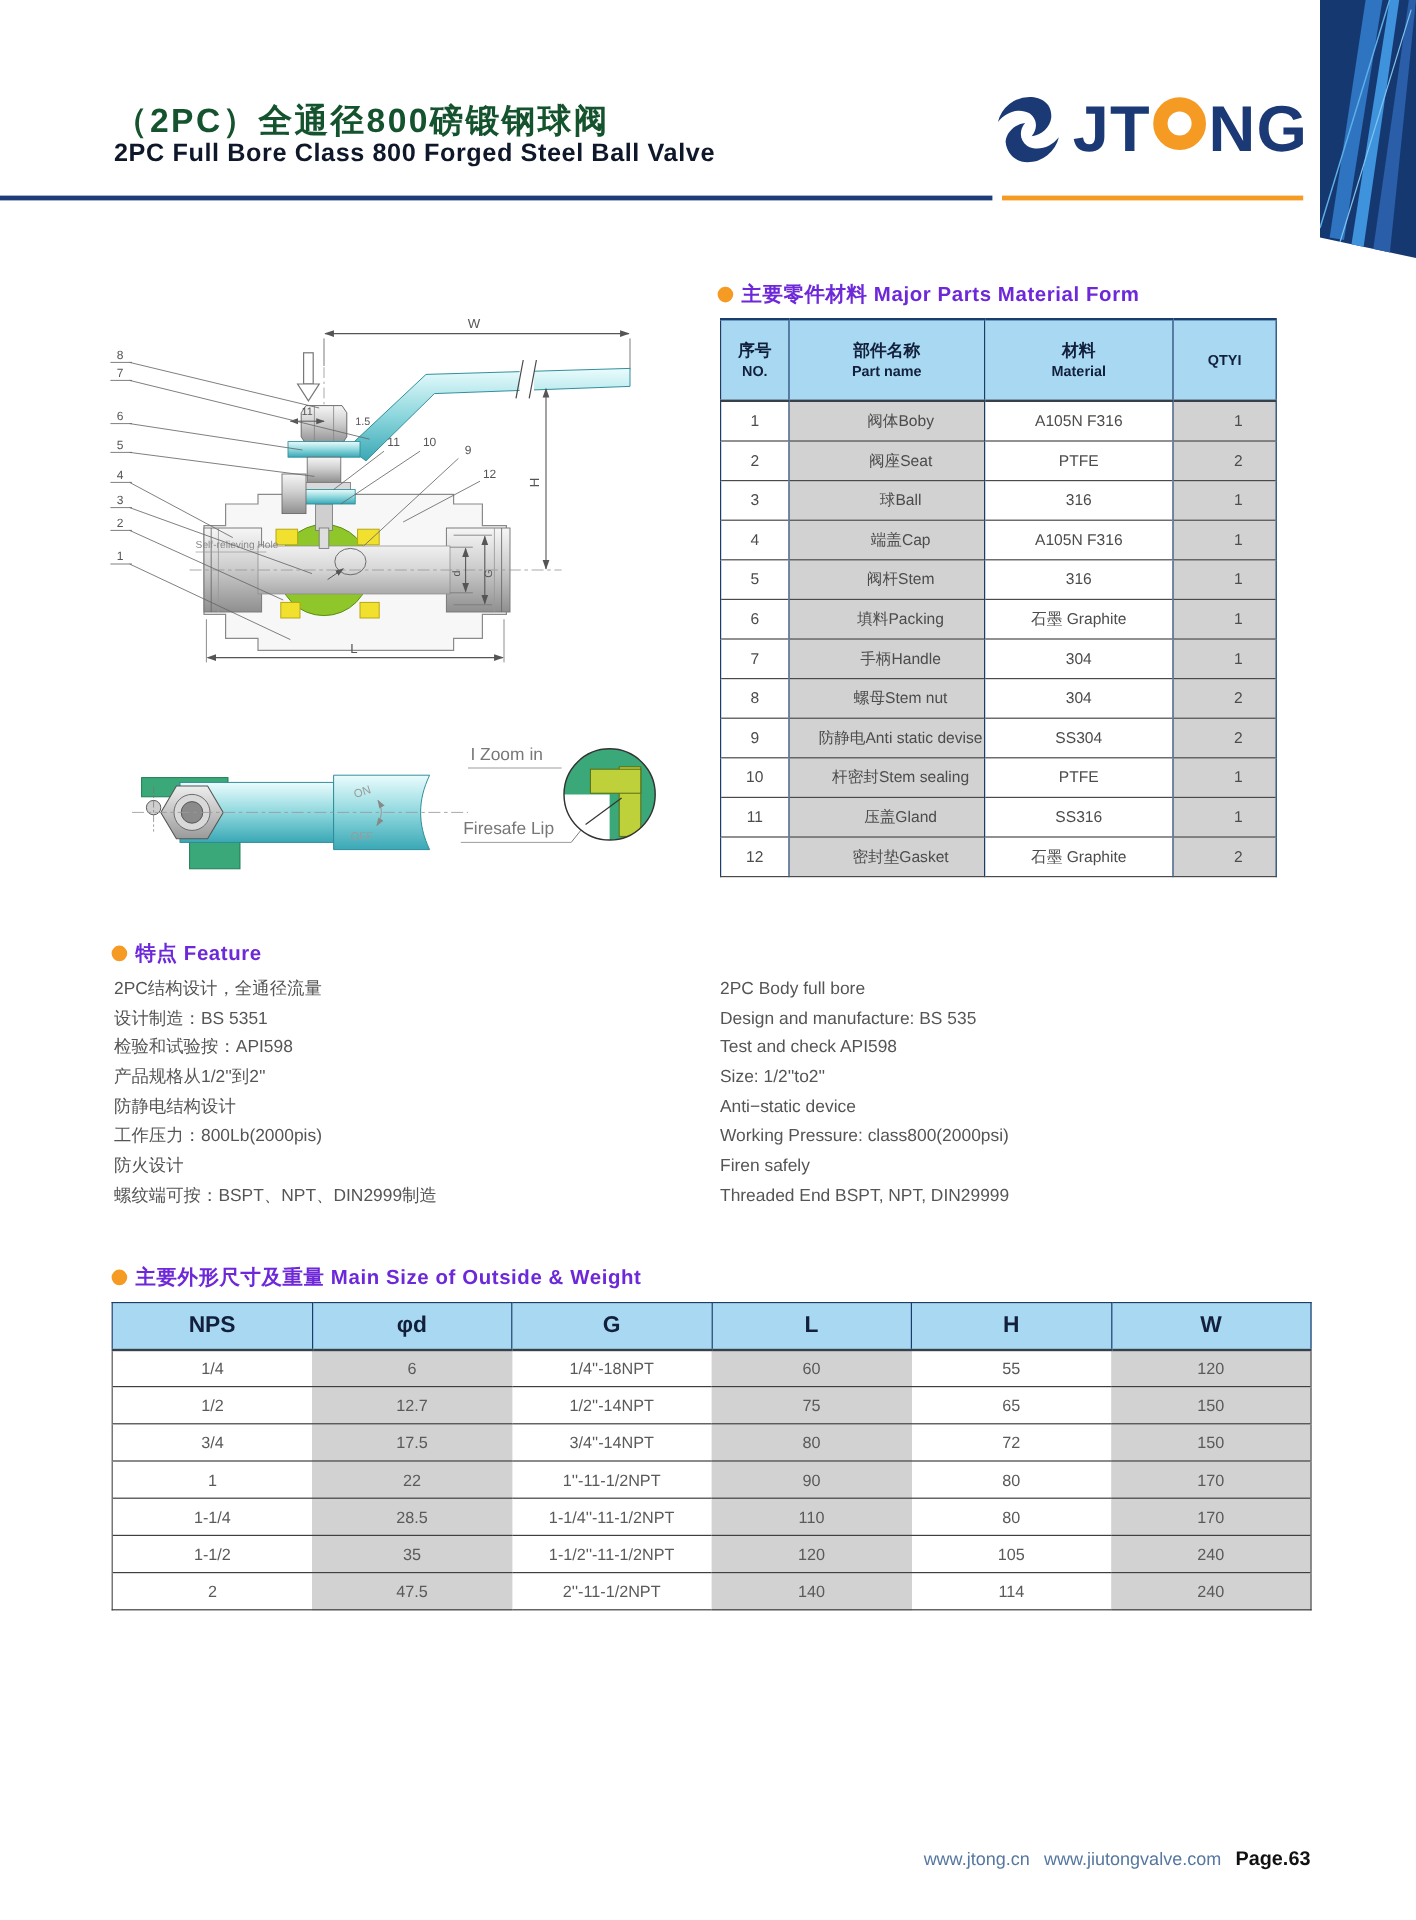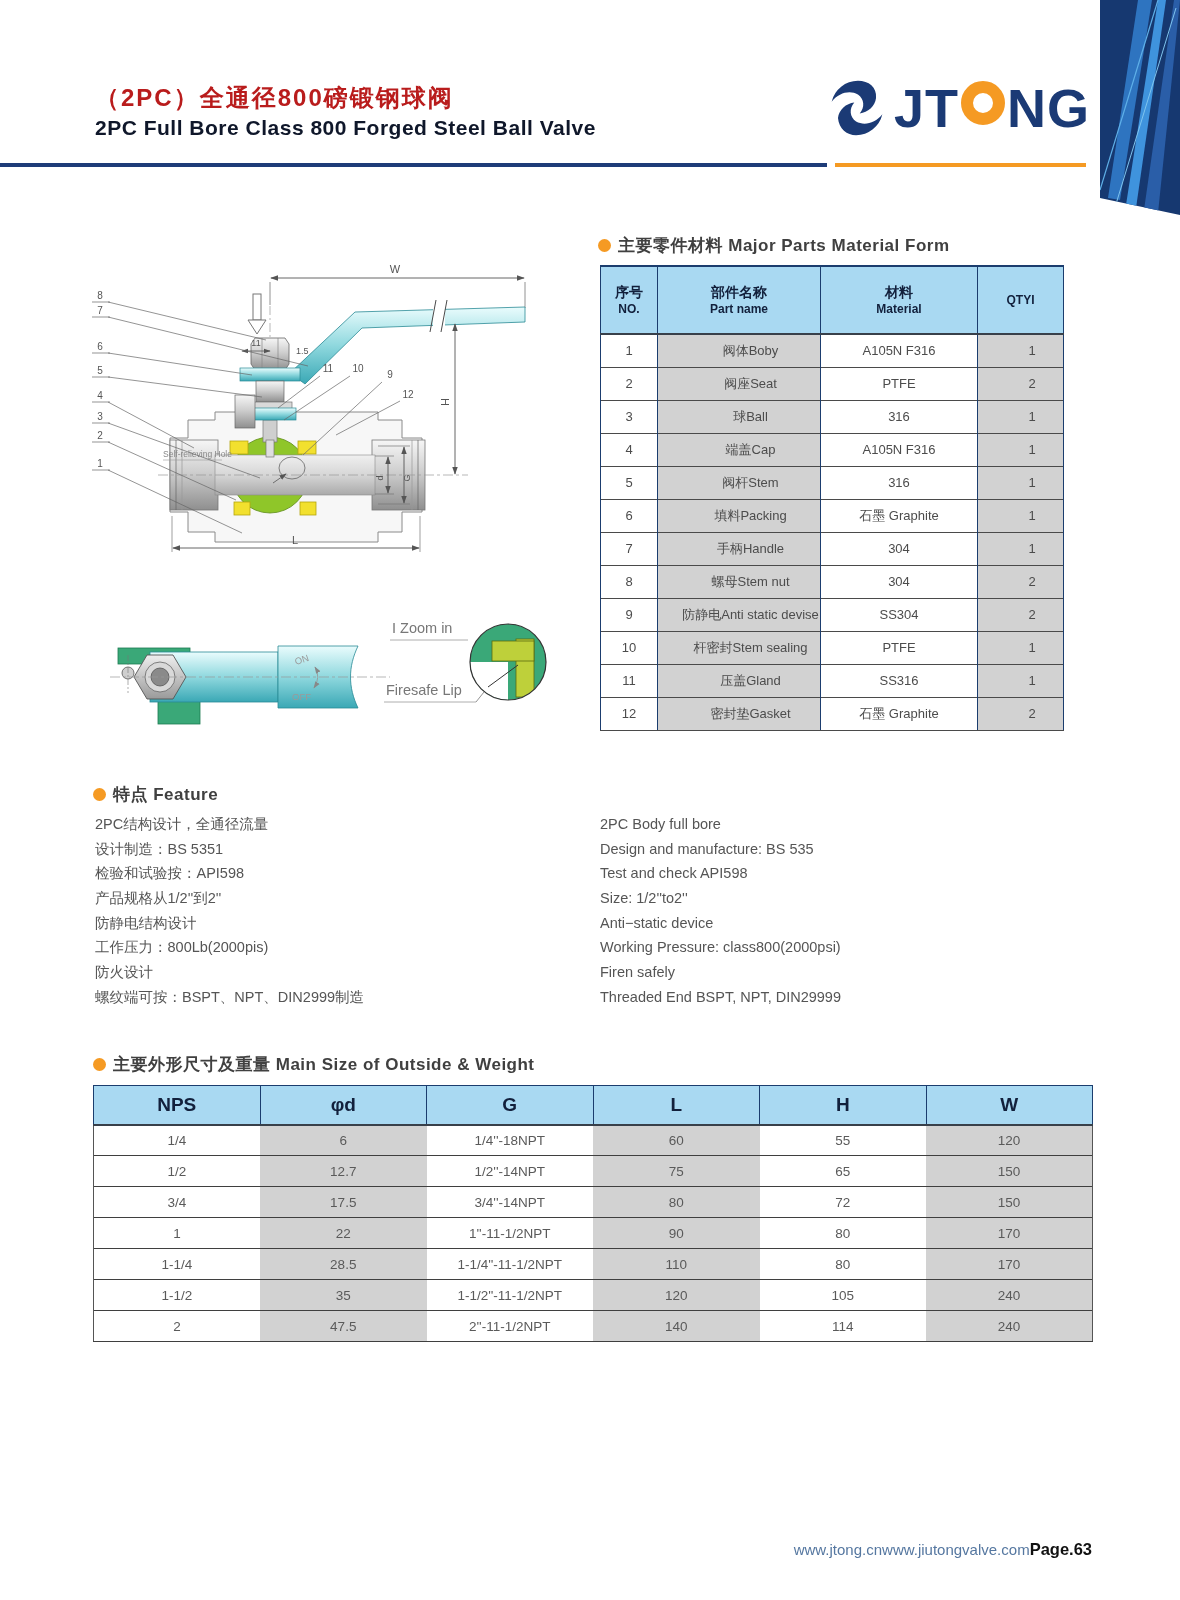--- a/index.html
+++ b/index.html
@@ -1,30 +1,30 @@
 <!DOCTYPE html>
 <html><head>
 <meta charset="utf-8">
 <style>
   * { margin:0; padding:0; box-sizing:border-box; }
   body { font-family:"Liberation Sans","DejaVu Sans",sans-serif; background:#ffffff; }
   .page { position:relative; width:1180px; height:1600px; background:#ffffff; overflow:hidden; }
 
   
-  .title-zh { position:absolute; left:95px; top:82px; font-size:24px; font-weight:700; color:#b91c1c; letter-spacing:2px; }
+  .title-zh { position:absolute; left:95px; top:82px; font-size:28px; font-weight:700; color:#14532d; letter-spacing:2px; }
   .title-en { position:absolute; left:95px; top:116px; font-size:21px; font-weight:600; color:#0f172a; letter-spacing:0.5px;text-align:center; }
   .logo { position:absolute; left:828px; top:70px; height:76px; display:flex; align-items:center; }
   .logo-letters { display:flex; align-items:flex-start; font-size:54px; font-weight:800; color:#1b3a75; letter-spacing:1px; line-height:1; }
   .logo-oring { width:44px; height:44px; border:12px solid #f59a23; border-radius:50%; margin:0 2px; }
   .rule-navy { position:absolute; left:0; top:163px; width:827px; height:4px; background:#1e3c78; }
   .rule-orange { position:absolute; left:835px; top:163px; width:251px; height:4px; background:#f59a23; }
   .band { position:absolute; right:0; top:0; }
 
   
-  .sec-heading { position:absolute; display:flex; align-items:center; font-size:17px; font-weight:700; color:#404040; letter-spacing:0.5px; }
+  .sec-heading { position:absolute; display:flex; align-items:center; font-size:17px; font-weight:700; color:#6d28d9; letter-spacing:0.5px; }
   .dot { width:13px; height:13px; border-radius:50%; background:#f59a23; margin-right:7px; flex:0 0 auto; }
 
   
   .parts-table { position:absolute; left:600px; top:265px; width:463px; border-collapse:collapse; table-layout:fixed; }
   .parts-table th, .parts-table td { border-left:1px solid #1b3d6e; border-right:1px solid #1b3d6e; text-align:center; vertical-align:middle; }
   .parts-table th { background:#a9d9f2; height:68px; border-top:2px solid #1b3d6e; border-bottom:2px solid #38404a; color:#12203c; }
   .parts-table .th-zh { font-size:14px; font-weight:700; }
   .parts-table .th-en { font-size:12px; font-weight:700; }
   .parts-table td { height:33px; font-size:13px; color:#4c4c4c; border-top:1.5px solid #4a4a4a; }
   .parts-table tr:last-child td { border-bottom:1.5px solid #4a4a4a; }
@@ -41,21 +41,21 @@
   
   .size-table { position:absolute; left:93px; top:1085px; width:1000px; border-collapse:collapse; table-layout:fixed; }
   .size-table th { background:#a9d9f2; height:39px; border:1.5px solid #1b3d6e; border-bottom:2px solid #38404a; font-size:19px; font-weight:700; color:#12203c; text-align:center; }
   .size-table td { height:31px; font-size:13.5px; color:#5a5a5a; text-align:center; border-top:1.5px solid #3f3f3f; }
   .size-table tr:last-child td { border-bottom:1.5px solid #3f3f3f; }
   .size-table td.c1, .size-table td.c3, .size-table td.c5 { background:#d2d2d2; }
   .size-table td.c0 { border-left:1px solid #555; }
   .size-table td.c5 { border-right:1px solid #555; }
 
   
-  .footer { position:absolute; top:1540px; right:88px; font-size:15px; color:#5577a0; display:flex; align-items:baseline; }
+  .footer { position:absolute; top:1540px; right:88px; font-size:15px; color:#5577a0; display:flex; gap:12px; align-items:baseline; }
   .footer .pageno { font-size:16.5px; font-weight:700; color:#111; }
 
   
   .drawing-main { position:absolute; left:70px; top:250px; }
   .drawing-top  { position:absolute; left:90px; top:585px; }
   svg text { font-family:"Liberation Sans","DejaVu Sans",sans-serif; }
 </style>
 </head>
 <body>
 

